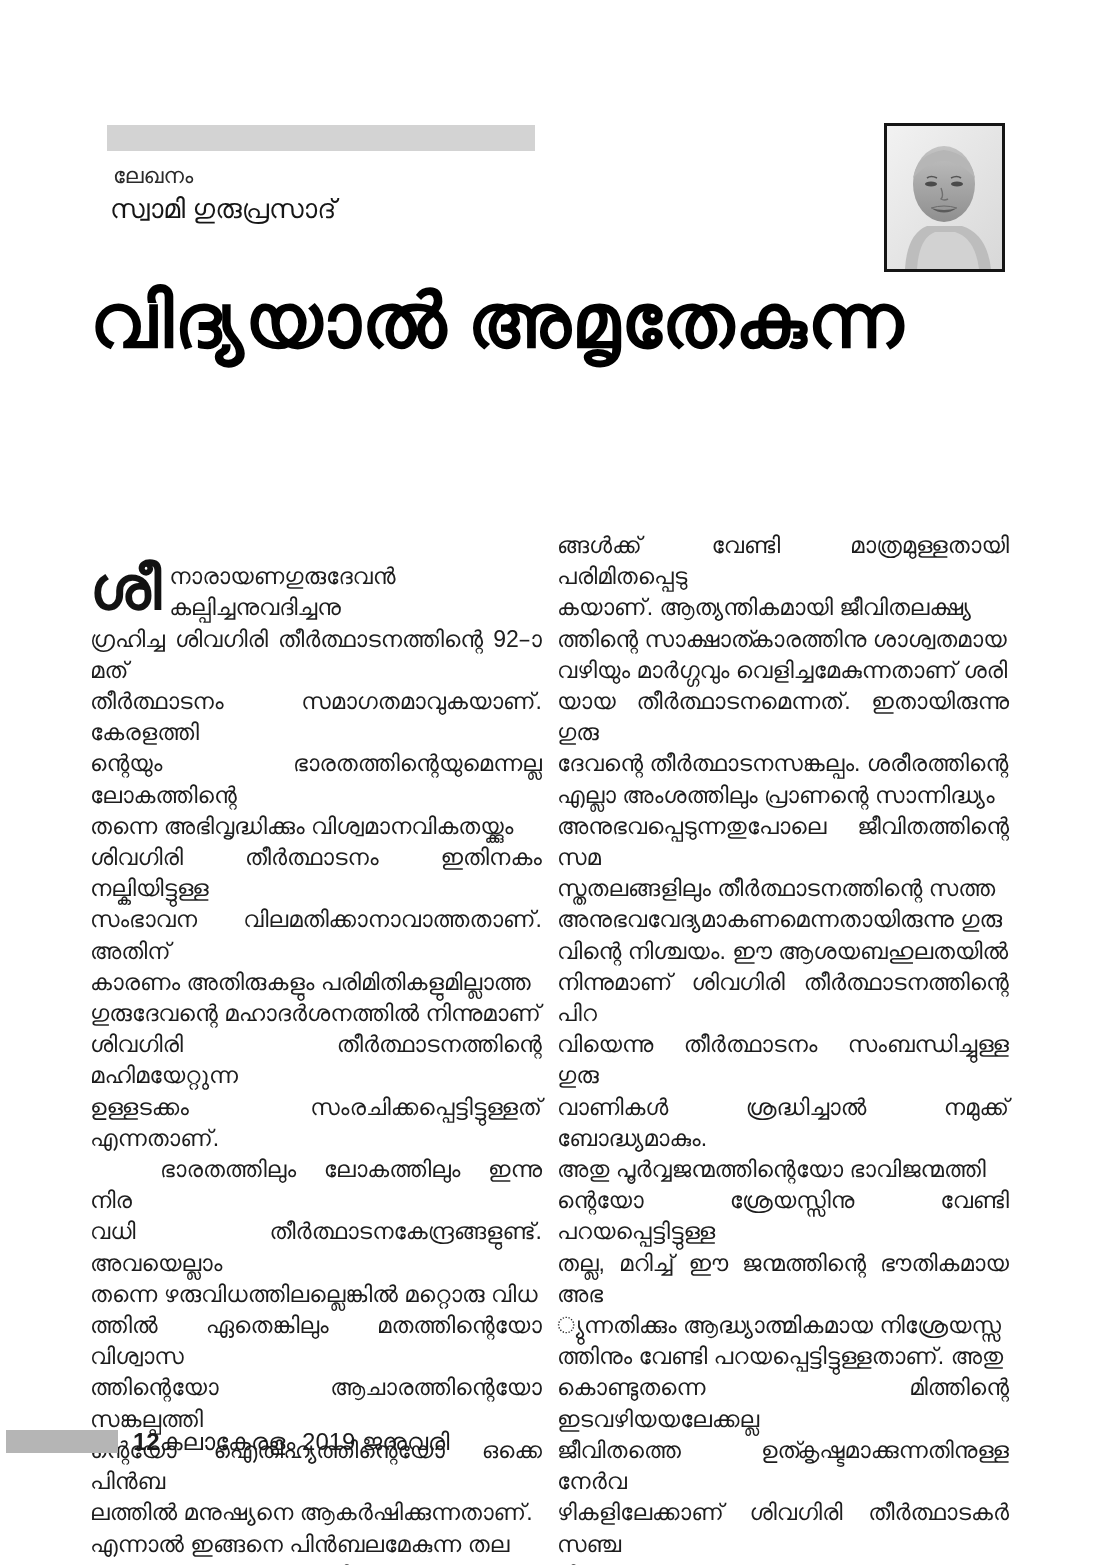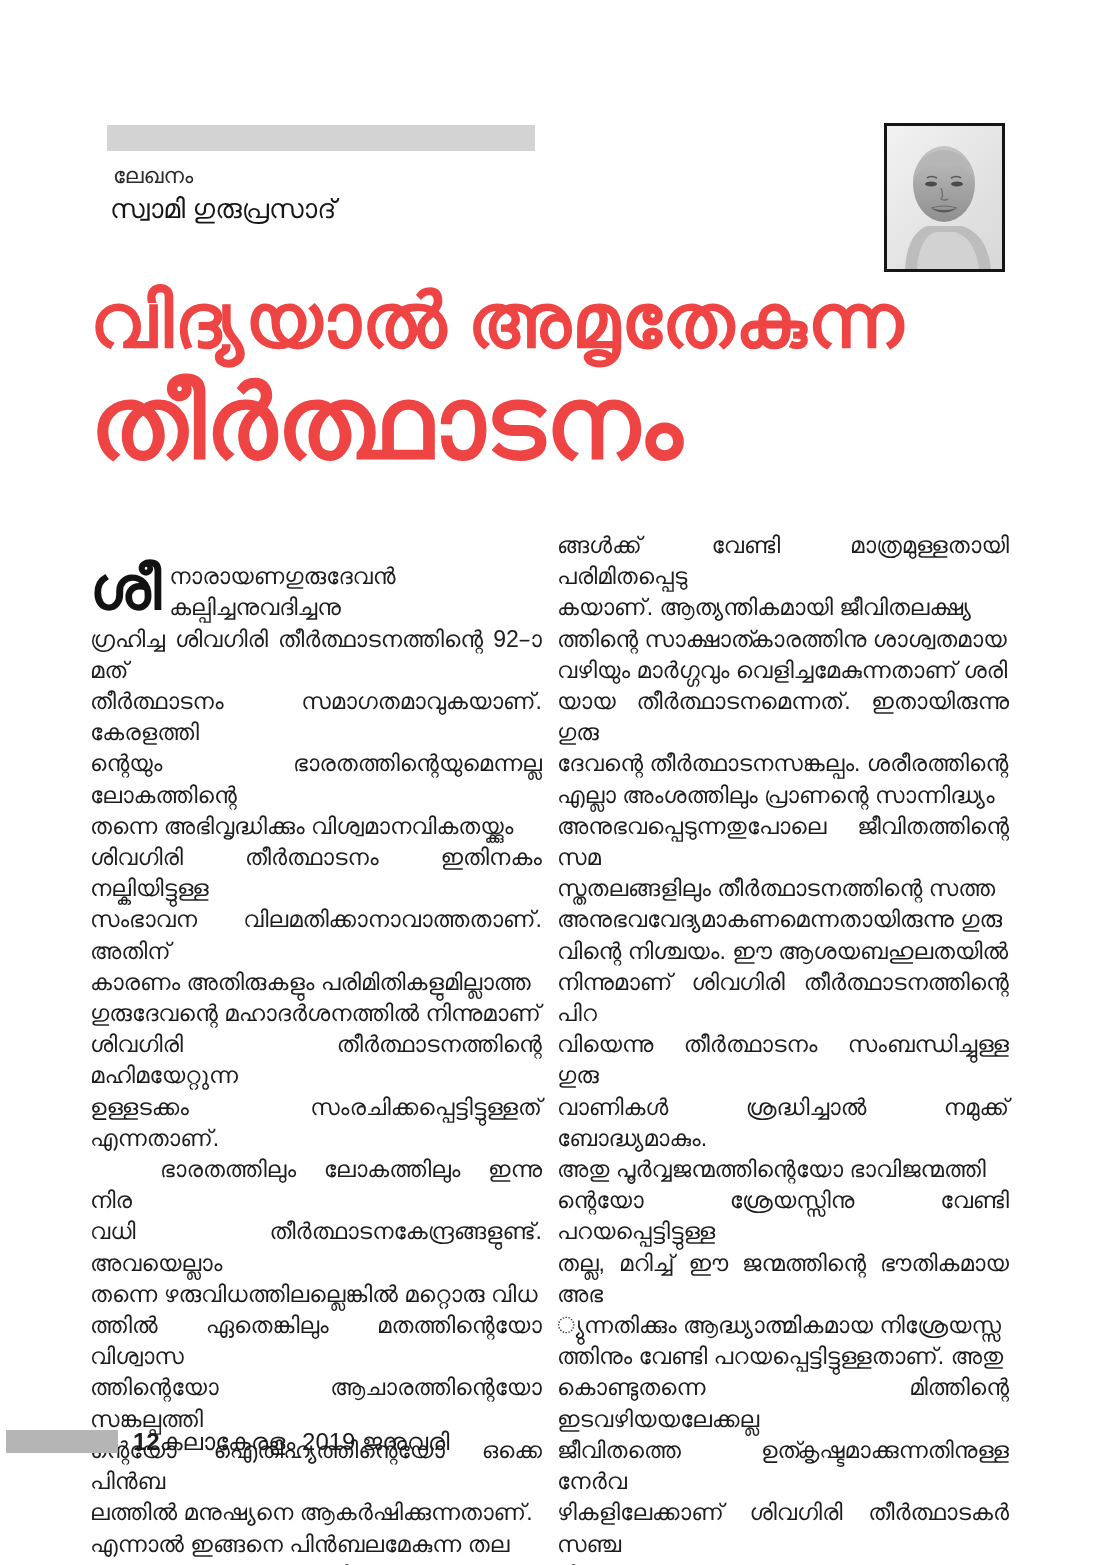--- a/index.html
+++ b/index.html
@@ -27,21 +27,21 @@
   .photo-frame{
     position:absolute;left:884px;top:123px;
     width:121px;height:149px;
     border:3px solid #151515;
     box-sizing:border-box;
     background:#ededed;
   }
   .photo-frame svg{display:block;width:100%;height:100%;}
   .title{
     position:absolute;left:90px;top:283px;width:930px;
-    color:#ef4444;
+    color:#000000;
     font-family:"Liberation Serif", serif;
     font-weight:bold;
   }
   .title-line1{
     font-size:76px;line-height:1.0;
     letter-spacing:1px;
     white-space:nowrap;
   }
   .title-line2{
     font-size:102px;line-height:1.0;
@@ -114,21 +114,20 @@
       <path d="M40 52 Q44 49 50 52" stroke="#555" stroke-width="1.6" fill="none"></path>
       <path d="M64 52 Q70 49 74 52" stroke="#555" stroke-width="1.6" fill="none"></path>
       <path d="M54 62 Q57 70 54 73 Q57 75 61 73" stroke="#6f6f6f" stroke-width="1.4" fill="none"></path>
       <path d="M44 82 Q57 91 70 82 Q57 86 44 82Z" fill="#5a5a5a"></path>
       <path d="M44 82 Q57 78 70 82" stroke="#6a6a6a" stroke-width="1" fill="none"></path>
     </svg>
   </div>
 
   <div class="title">
     <div class="title-line1">വിദ്യയാൽ അമൃതേകുന്ന</div>
-    <div class="title-line2">തീർത്ഥാടനം</div>
   </div>
 
   <div class="column col-left">
     <div class="para">
       <span class="drop-cap">ശീ</span><span>നാരായണഗുരുദേവൻ കല്പിച്ചനുവദിച്ചനു
 ഗ്രഹിച്ച ശിവഗിരി തീർത്ഥാടനത്തിന്റെ 92–ാമത്
 തീർത്ഥാടനം സമാഗതമാവുകയാണ്. കേരളത്തി
 ന്റെയും ഭാരതത്തിന്റെയുമെന്നല്ല ലോകത്തിന്റെ
 തന്നെ അഭിവൃദ്ധിക്കും വിശ്വമാനവികതയ്ക്കും
 ശിവഗിരി തീർത്ഥാടനം ഇതിനകം നല്കിയിട്ടുള്ള

